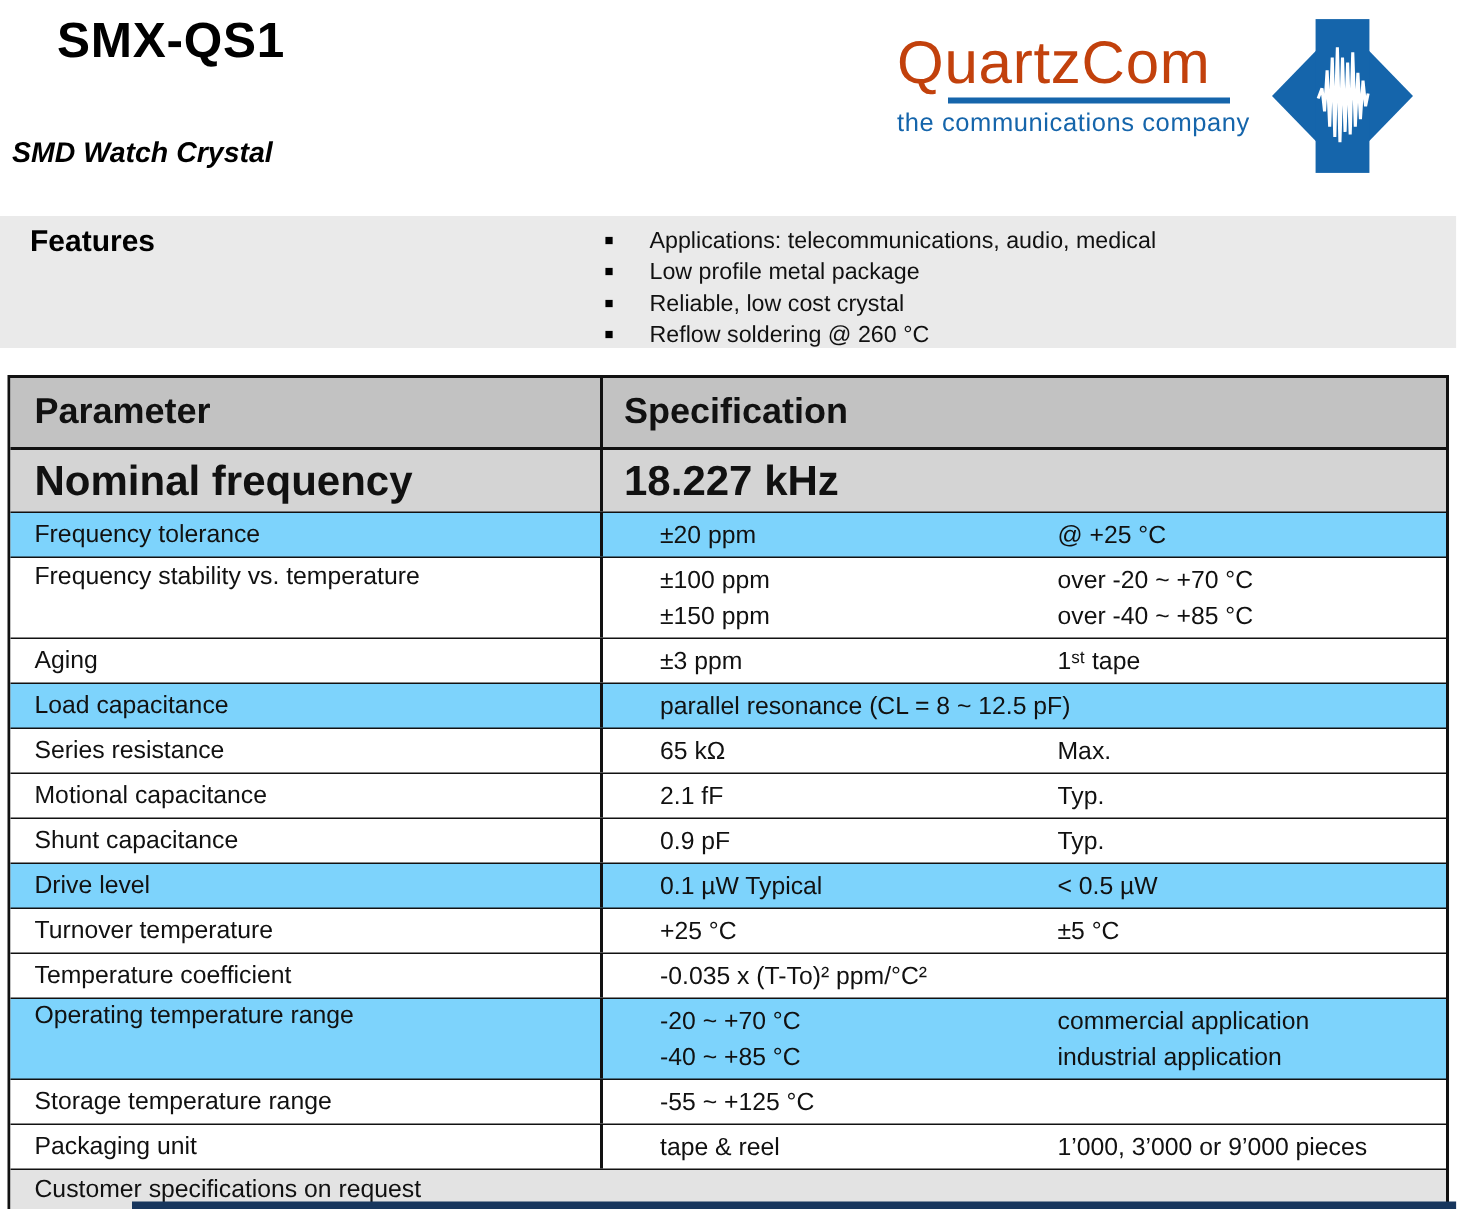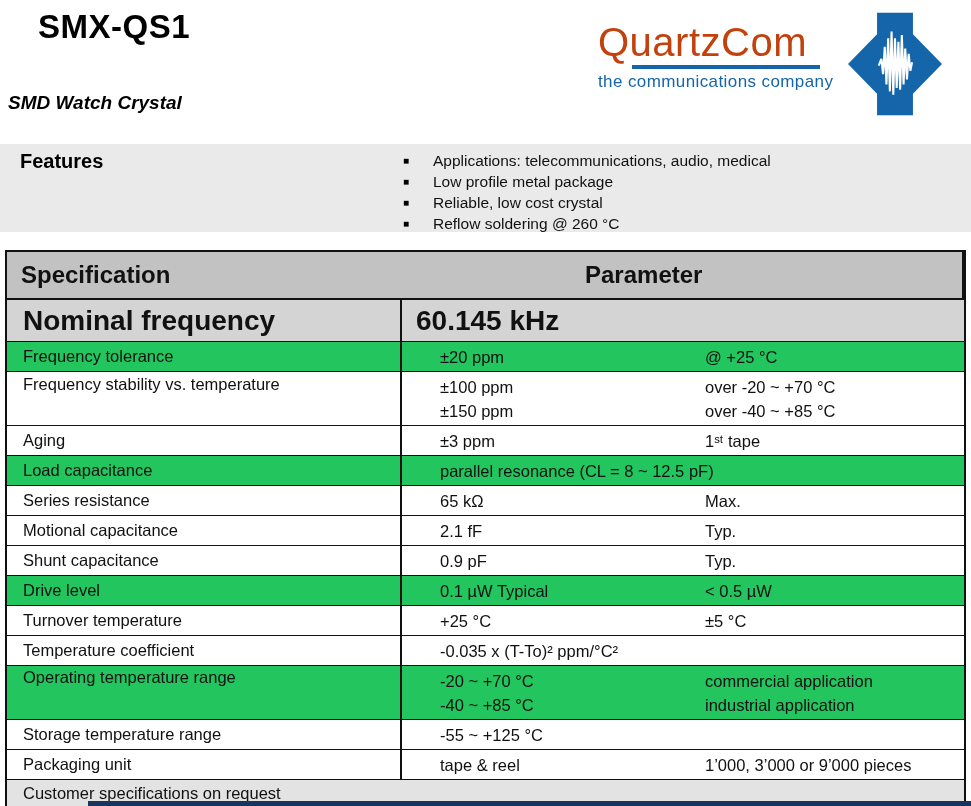--- a/index.html
+++ b/index.html
@@ -85,21 +85,21 @@
     position: absolute;
     left: 5px; top: 250px;
     width: 961px;
     border: 2px solid #111111;
     background: #ffffff;
   }
   .trow { display: flex; height: 30px; border-bottom: 1.5px solid #111111; background: #ffffff; }
   .trow.tall { height: 54px; }
   .trow.head { height: 48px; background: #c2c2c2; border-bottom: 2px solid #111111; }
   .trow.nominal { height: 42px; background: #d4d4d4; }
-  .trow.shaded { background: #22c55e; }
+  .trow.shaded { background: #7dd3fc; }
   .trow.footer { height: 26px; border-bottom: none; background: #e3e3e3; }
 
   .cell { display: flex; flex-direction: column; justify-content: center; }
   .c-param {
     width: 395px;
     flex-shrink: 0;
     padding: 0 0 0 16px;
     border-right: 2px solid #111111;
   }
   .c-spec { flex: 1; padding: 0 0 0 14px; }
@@ -159,27 +159,27 @@
       <div class="f-item">
         <span class="bullet">■</span>
         <span>Reflow soldering @ 260 °C</span>
       </div>
     </div>
   </div>
 
   <div class="spec-table">
 
     <div class="trow head">
+      <div class="cell c-param">Parameter</div>
       <div class="cell c-spec">Specification</div>
-      <div class="cell c-param">Parameter</div>
     </div>
 
     <div class="trow nominal">
       <div class="cell c-param">Nominal frequency</div>
-      <div class="cell c-spec">60.145 kHz</div>
+      <div class="cell c-spec">18.227 kHz</div>
     </div>
 
     <div class="trow shaded">
       <div class="cell c-param">Frequency tolerance</div>
       <div class="cell c-spec">
         <div class="sline">
           <span class="val">±20 ppm</span>
           <span class="cond">@ +25 °C</span>
         </div>
       </div>

